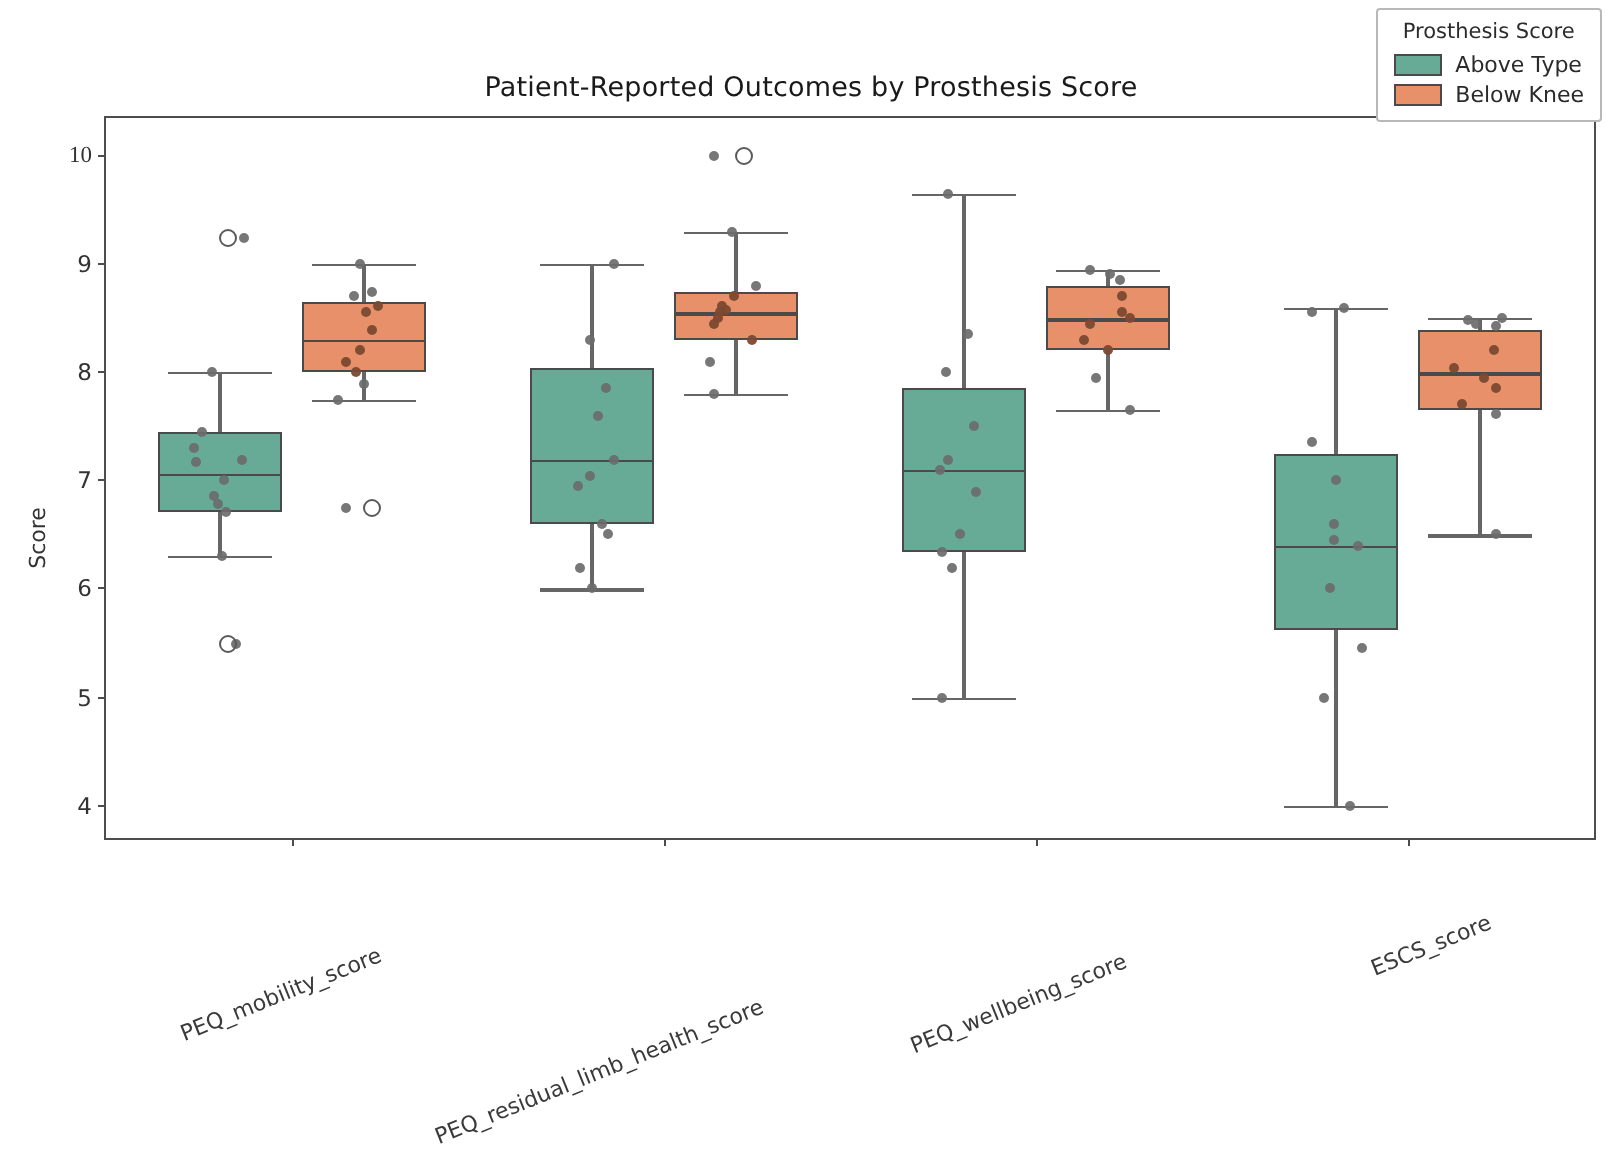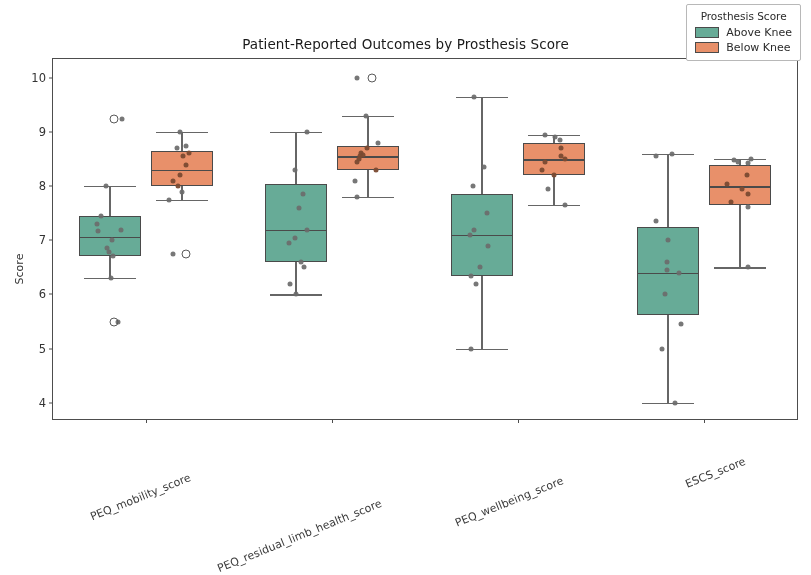--- a/index.html
+++ b/index.html
@@ -92,21 +92,21 @@
         <div class="ytick" style="top: 289.624px;">5</div>
         <div class="ytick-mark" style="top: 289.624px;"></div>
         <div class="ytick" style="top: 235.489px;">6</div>
         <div class="ytick-mark" style="top: 235.489px;"></div>
         <div class="ytick" style="top: 181.353px;">7</div>
         <div class="ytick-mark" style="top: 181.353px;"></div>
         <div class="ytick" style="top: 127.218px;">8</div>
         <div class="ytick-mark" style="top: 127.218px;"></div>
         <div class="ytick" style="top: 73.0827px;">9</div>
         <div class="ytick-mark" style="top: 73.0827px;"></div>
-        <div class="ytick" style="top: 18.9474px;">10</div>
+        <div class="ytick" style="top: 18.9474px; font-family: Liberation Serif, serif;">10</div>
         <div class="ytick-mark" style="top: 18.9474px;"></div>
         <div class="xtick-mark" style="left: 93px;"></div>
         <div class="xtick-label" style="left: 127px;">PEQ_mobility_score</div>
         <div class="whisker-v" style="left: 56.4px; top: 127.218px; height: 92.0301px;"></div>
         <div class="cap" style="left: 30.96px; width: 52.08px; top: 127.218px;"></div>
         <div class="cap" style="left: 30.96px; width: 52.08px; top: 219.248px;"></div>
         <div class="box ak" style="left: 26px; width: 62px; top: 156.992px; height: 39.5188px;"></div>
         <div class="median" style="left: 26px; width: 62px; top: 177.564px;"></div>
         <div class="pt" style="left: 43.98px; top: 165.113px;"></div>
         <div class="pt" style="left: 67.9808px; top: 170.526px;"></div>
@@ -244,21 +244,21 @@
         <div class="pt dark" style="left: 677.733px; top: 143.459px;"></div>
         <div class="pt" style="left: 695.015px; top: 147.789px;"></div>
         <div class="pt" style="left: 695.459px; top: 208.421px;"></div>
       </div>
   </div>
 
   <div class="legend">
     <div class="legend-title">Prosthesis Score</div>
     <div class="legend-row">
       <span class="legend-swatch" style="background: rgb(103, 171, 151);"></span>
-      <span class="legend-label">Above Knee</span>
+      <span class="legend-label">Above Type</span>
     </div>
     <div class="legend-row">
       <span class="legend-swatch" style="background: rgb(232, 144, 106);"></span>
       <span class="legend-label">Below Knee</span>
     </div>
   </div>
 
 </div>
 
 </body></html>

